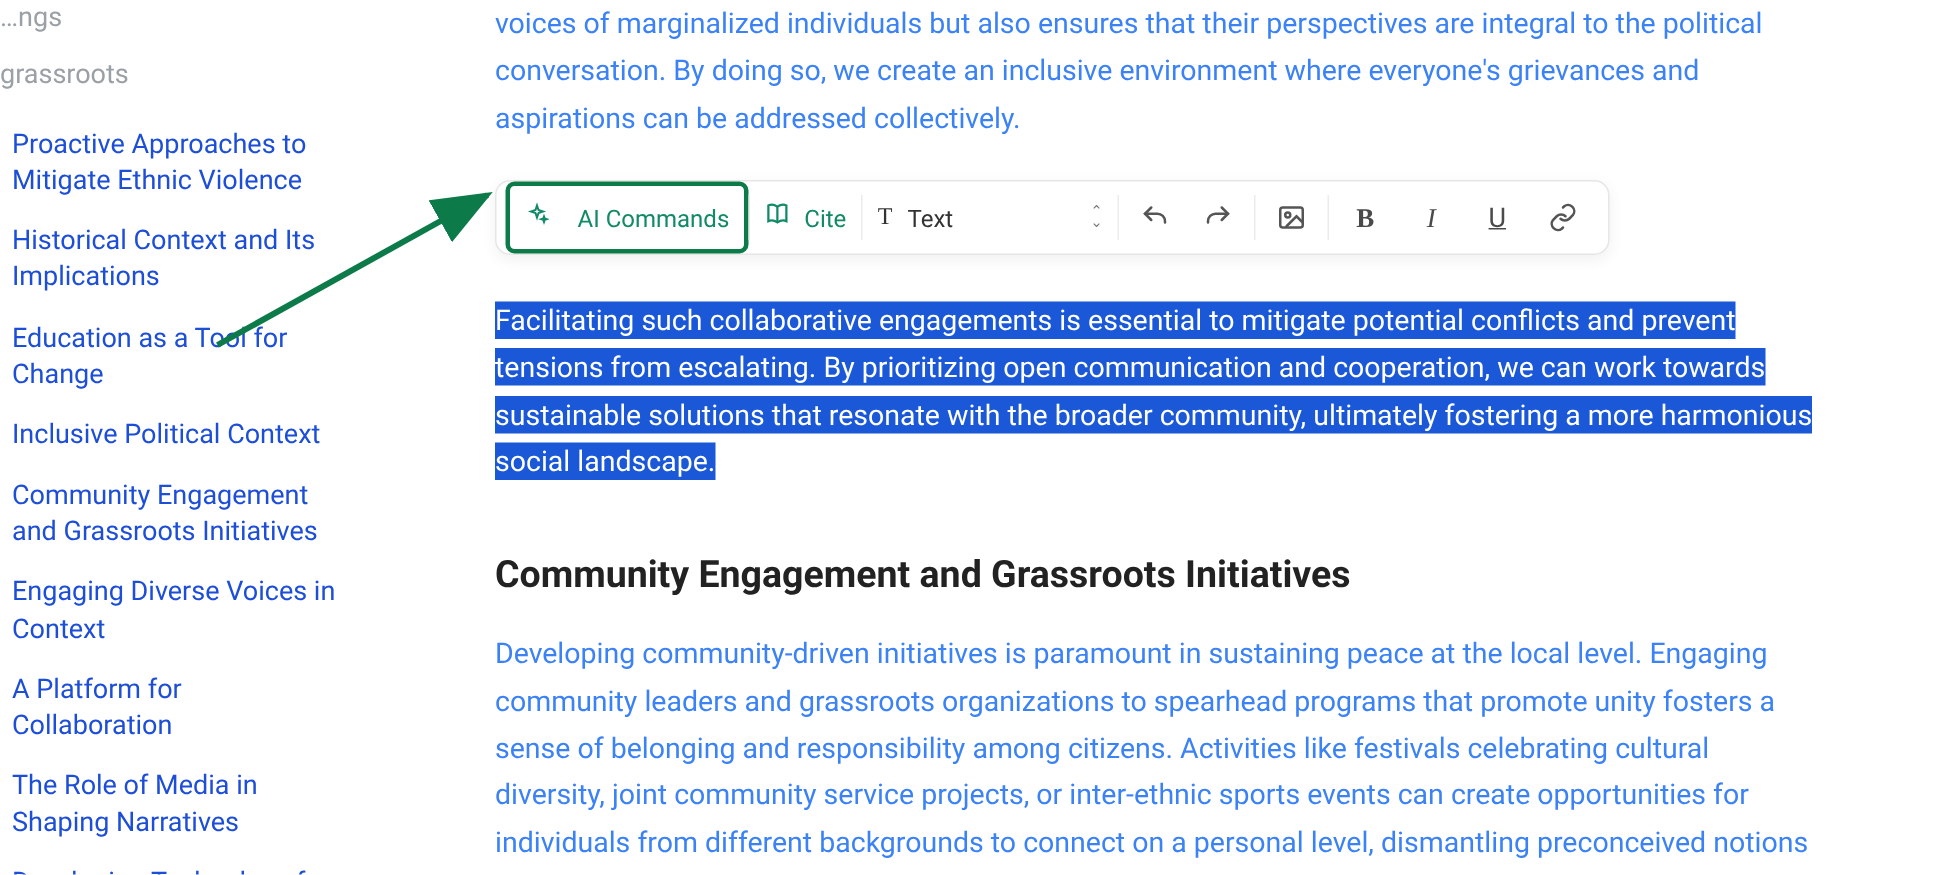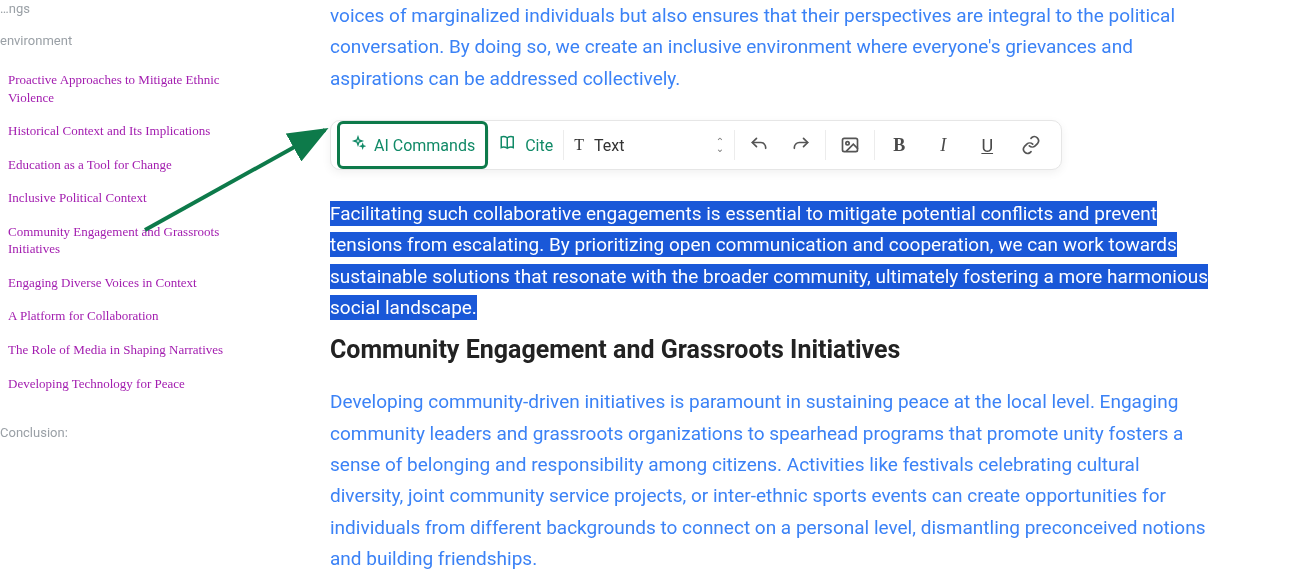--- a/index.html
+++ b/index.html
@@ -10,49 +10,48 @@
     width: 1294px;
     height: 583px;
     overflow: hidden;
     position: relative;
   }
   .layout { display: flex; height: 100%; }
   .sidebar {
     width: 240px;
     padding: 0 12px 0 0;
     color: #9aa0a6;
-    font-size: 13px;
+    font-size: 18px;
     line-height: 1.35;
     flex-shrink: 0;
     overflow: hidden;
   }
   .sidebar .top-partial { margin-left: -8px; padding-left: 8px; margin-bottom: 14px; }
   .sidebar .section-label { margin-bottom: 14px; }
   .sidebar-item {
     padding: 8px 4px 8px 8px;
     cursor: pointer;
-    color: #a21caf;
-    font-family: Liberation Serif, serif;
+    color: #1d4ed8;
   }
   .content-wrap {
     flex: 1;
     padding: 0 80px 0 90px;
     position: relative;
     overflow: hidden;
   }
   .body-p {
     font-size: 19px;
     line-height: 1.65;
     color: #3b82f6;
     margin-bottom: 26px;
   }
   .selected-p {
     font-size: 19px;
     line-height: 1.65;
-    margin-bottom: 12px;
+    margin-bottom: 46px;
   }
   .selected-p span {
     background: #1a58d8;
     color: #fff;
     padding: 1px 0;
   }
   .heading {
     font-size: 25px;
     font-weight: 700;
     color: #222;
@@ -82,21 +81,21 @@
   .divider {
     width: 1px;
     height: 30px;
     background: #ececec;
   }
   .ai-commands {
     border: 3px solid #0d7a4a;
     border-radius: 6px;
     color: #118a67;
     font-size: 16px;
-    gap: 8px;
+    gap: 19px;
   }
   .cite-btn { color: #118a67; font-size: 16px; align-items: center; }
   .text-select {
     display: flex; align-items: center; gap: 10px;
     font-size: 16px; color: #333; min-width: 170px;
     justify-content: space-between;
   }
   .text-select .left { display:flex; align-items:center; gap:10px; }
   .stepper { display:flex; flex-direction:column; line-height:7px; color:#7b7b7b; font-size:10px; }
   .tb-icon {
@@ -114,21 +113,21 @@
     top: 110px;
     pointer-events: none;
   }
 </style>
 </head>
 <body>
 
 <div class="layout">
   <nav class="sidebar">
     <div class="top-partial">…ngs</div>
-    <div class="section-label">environment</div>
+    <div class="section-label">grassroots</div>
 
     <div class="sidebar-item">Proactive Approaches to Mitigate Ethnic Violence</div>
     <div class="sidebar-item">Historical Context and Its Implications</div>
     <div class="sidebar-item">Education as a Tool for Change</div>
     <div class="sidebar-item">Inclusive Political Context</div>
     <div class="sidebar-item">Community Engagement and Grassroots Initiatives</div>
     <div class="sidebar-item">Engaging Diverse Voices in Context</div>
     <div class="sidebar-item">A Platform for Collaboration</div>
     <div class="sidebar-item">The Role of Media in Shaping Narratives</div>
     <div class="sidebar-item">Developing Technology for Peace</div>

